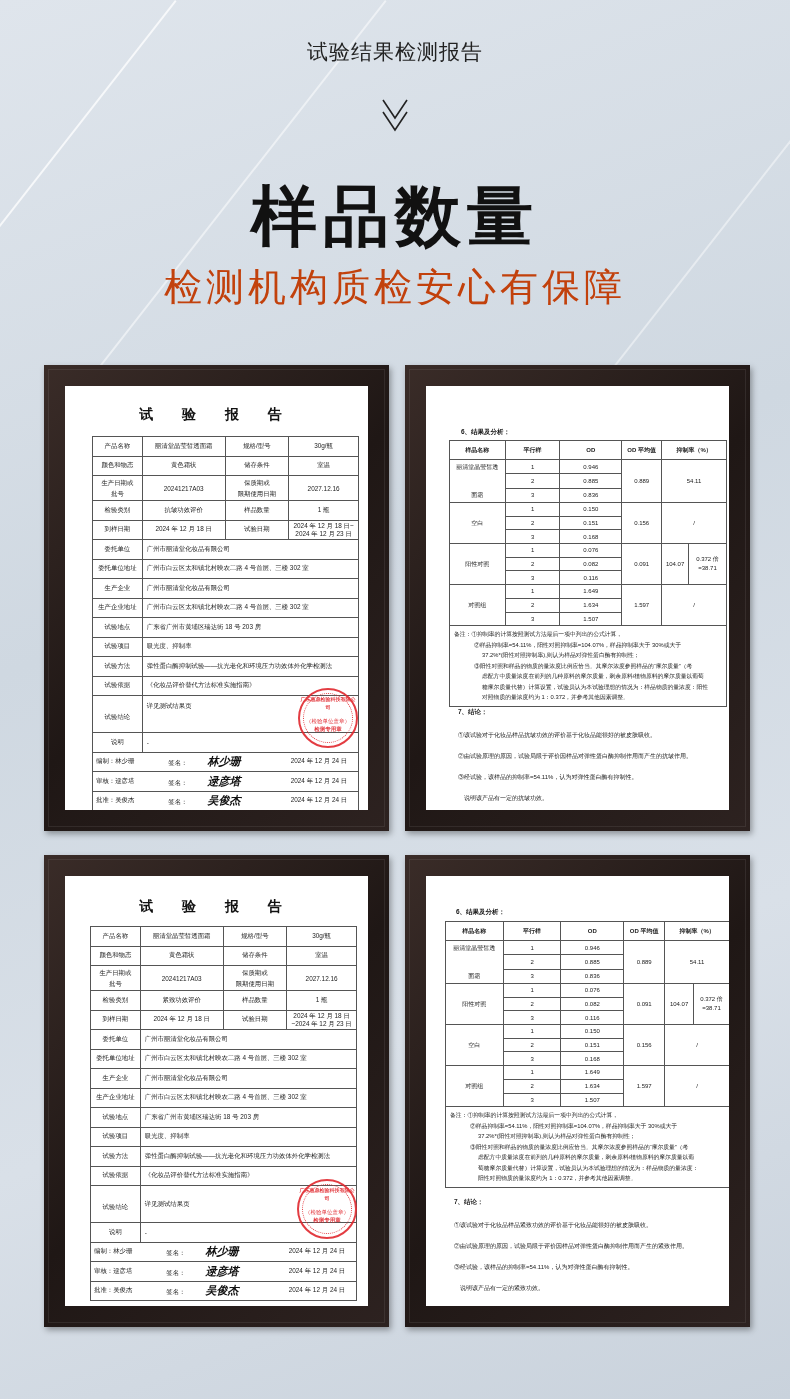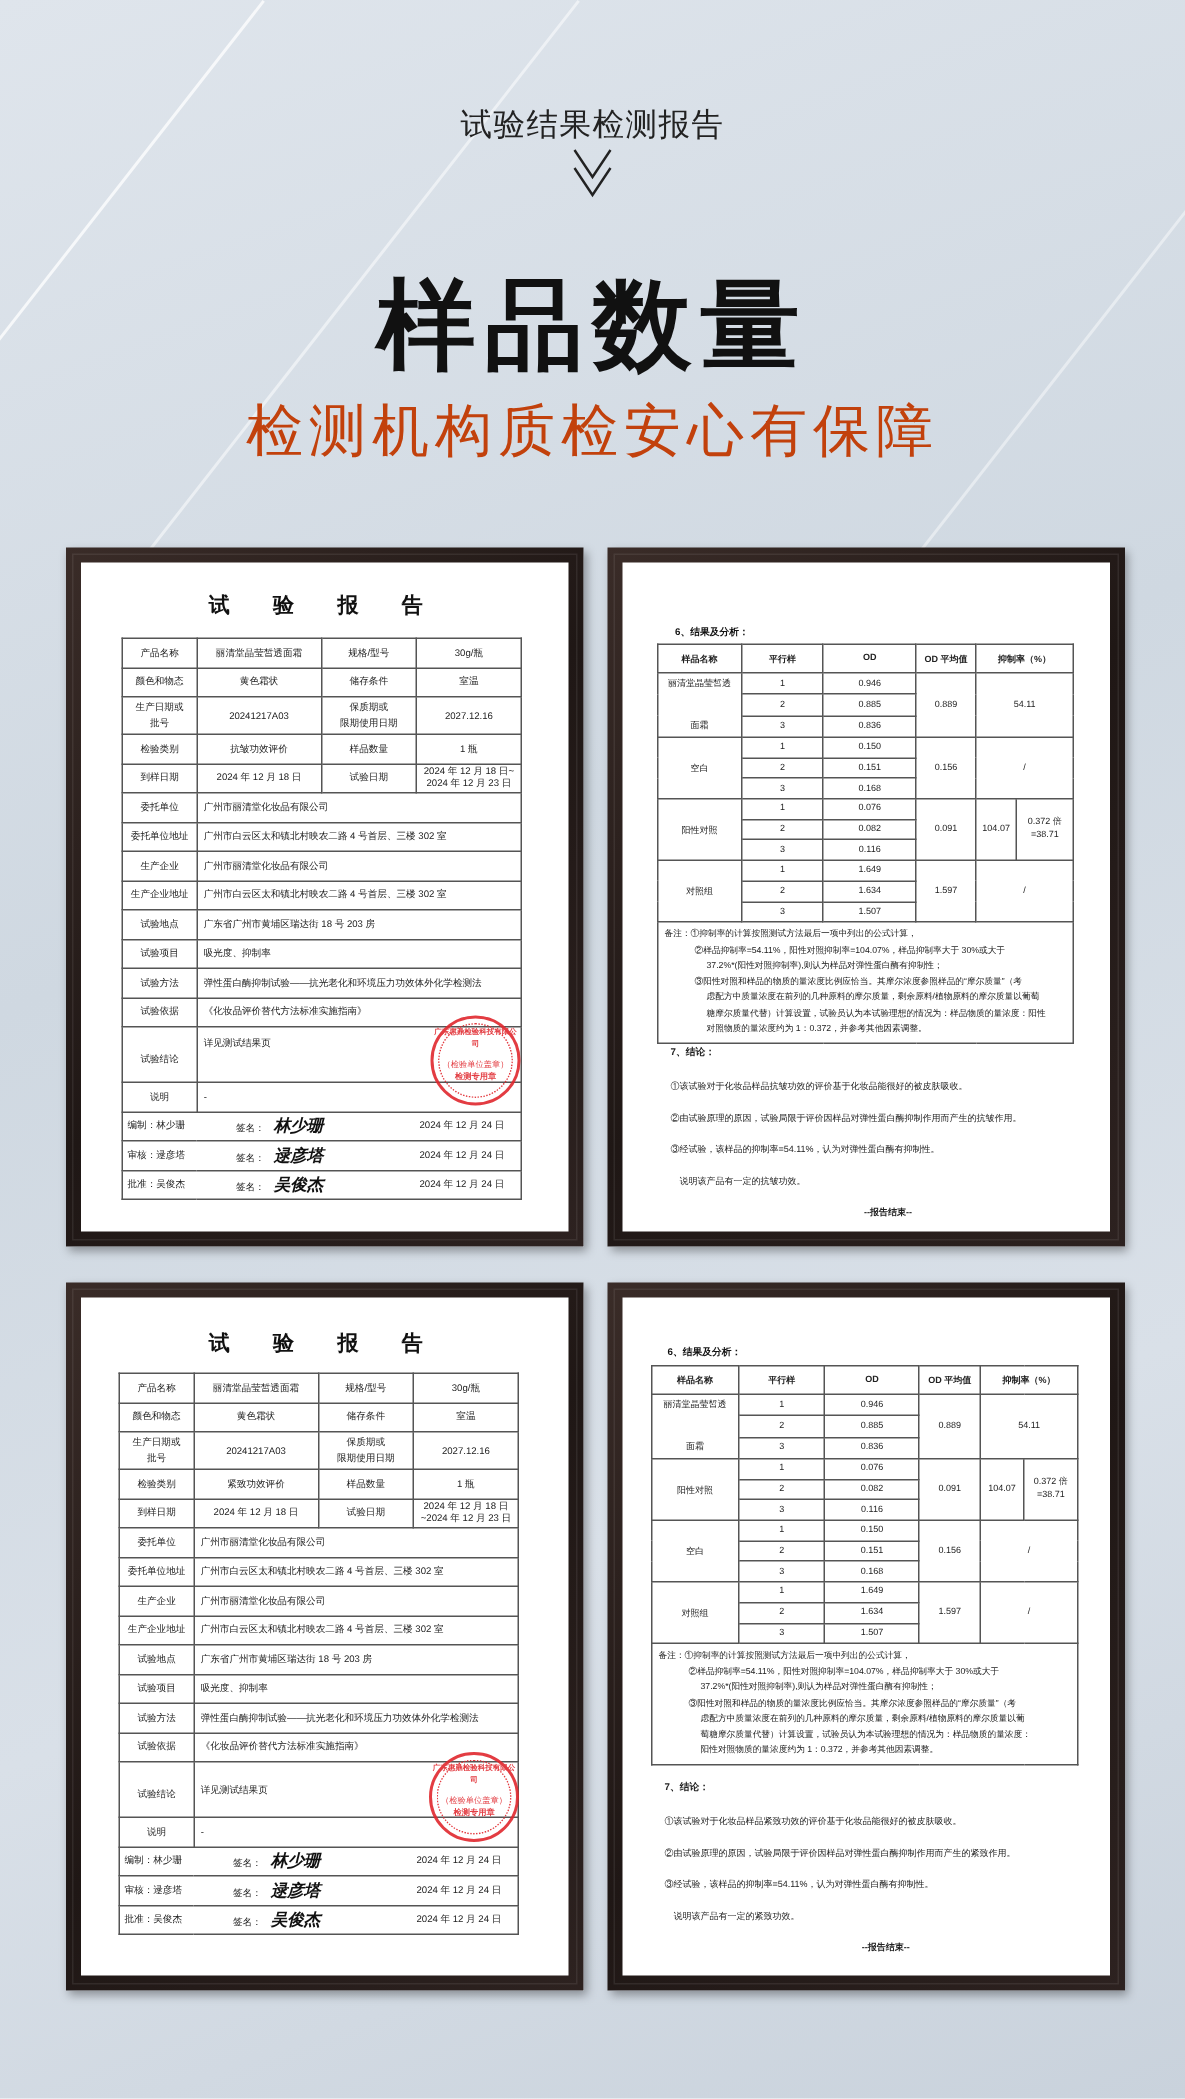--- a/index.html
+++ b/index.html
@@ -5,48 +5,48 @@
   * { box-sizing: border-box; margin: 0; padding: 0; }
   html, body { width: 790px; height: 1399px; overflow: hidden; }
   body {
     font-family: "DejaVu Sans", "Liberation Sans", sans-serif;
     background: linear-gradient(160deg, #dfe5ec 0%, #cfd8e1 40%, #d9e0e8 70%, #c9d2dc 100%);
     position: relative;
     color: #111;
   }
   .streak { position: absolute; width: 2px; background: rgba(255,255,255,0.75); transform-origin: top left; }
   .header { position: absolute; left: 0; top: 0; width: 790px; height: 340px; text-align: center; }
-  .subtitle { position: absolute; top: 38px; width: 100%; font-size: 21px; color: #222; letter-spacing: 1px; margin-top: 31px; }
+  .subtitle { position: absolute; top: 38px; width: 100%; font-size: 21px; color: #222; letter-spacing: 1px; }
   .chevrons { position: absolute; top: 96px; left: 375px; width: 40px; height: 40px; }
   .main-title { position: absolute; top: 172px; width: 100%; font-size: 66px; font-weight: bold; color: #111; letter-spacing: 6px; }
   .tagline { position: absolute; top: 262px; width: 100%; font-size: 38px; color: #c2410c; letter-spacing: 4px; }
 
   .frame {
     position: absolute;
     background: linear-gradient(135deg, #3a2c28 0%, #1f1715 50%, #2d2220 100%);
-    padding: 10px;
+    padding: 21px;
     box-shadow: 2px 3px 6px rgba(0,0,0,0.35);
   }
   .frame::before {
     content: ""; position: absolute; inset: 4px;
     border: 1px solid rgba(255,255,255,0.08);
   }
   .paper { position: relative; width: 100%; height: 100%; background: #fff; overflow: hidden; }
 
   
   .rpt-title { text-align: center; font-weight: bold; font-size: 14px; letter-spacing: 12px; padding-top: 20px; height: 50px; }
   table.rpt { border-collapse: collapse; margin-left: 27px; width: 267px; font-size: 6.4px; font-family: "Liberation Sans", sans-serif; }
   table.rpt td { border: 1px solid #555; text-align: center; padding: 0 2px; height: 19.5px; color: #222; }
   table.rpt td.l { text-align: left; padding-left: 4px; }
   table.rpt td.tall { height: 25px; line-height: 11px; }
   table.rpt td.conclusion { height: 37px; vertical-align: top; padding-top: 6px; }
   table.rpt tr.sig td { border-left: none; border-right: none; text-align: left; height: 19.5px; }
   table.rpt tr.sig td:first-child { border-left: 1px solid #555; padding-left: 3px; }
   table.rpt tr.sig td:last-child { border-right: 1px solid #555; }
-  .signature { font-family: "DejaVu Serif", serif; font-style: italic; font-size: 11px; font-weight: bold; color: #111; margin-left: 6px; }
+  .signature { font-family: "DejaVu Serif", serif; font-style: italic; font-size: 11px; font-weight: bold; color: #111; margin-left: 20px; }
 
   .stamp {
     position: absolute; width: 60px; height: 60px; border-radius: 50%;
     border: 2px solid #e0282e; color: #e0282e;
     display: flex; flex-direction: column; align-items: center; justify-content: center;
     font-size: 5.5px; text-align: center; line-height: 8px; opacity: 0.9;
   }
   .stamp::before { content: ""; position: absolute; inset: 3px; border-radius: 50%; border: 1px dotted #e0282e; }
   .stamp .ring { position: absolute; top: 5px; font-size: 5px; letter-spacing: 0px; font-weight: bold; }
 

